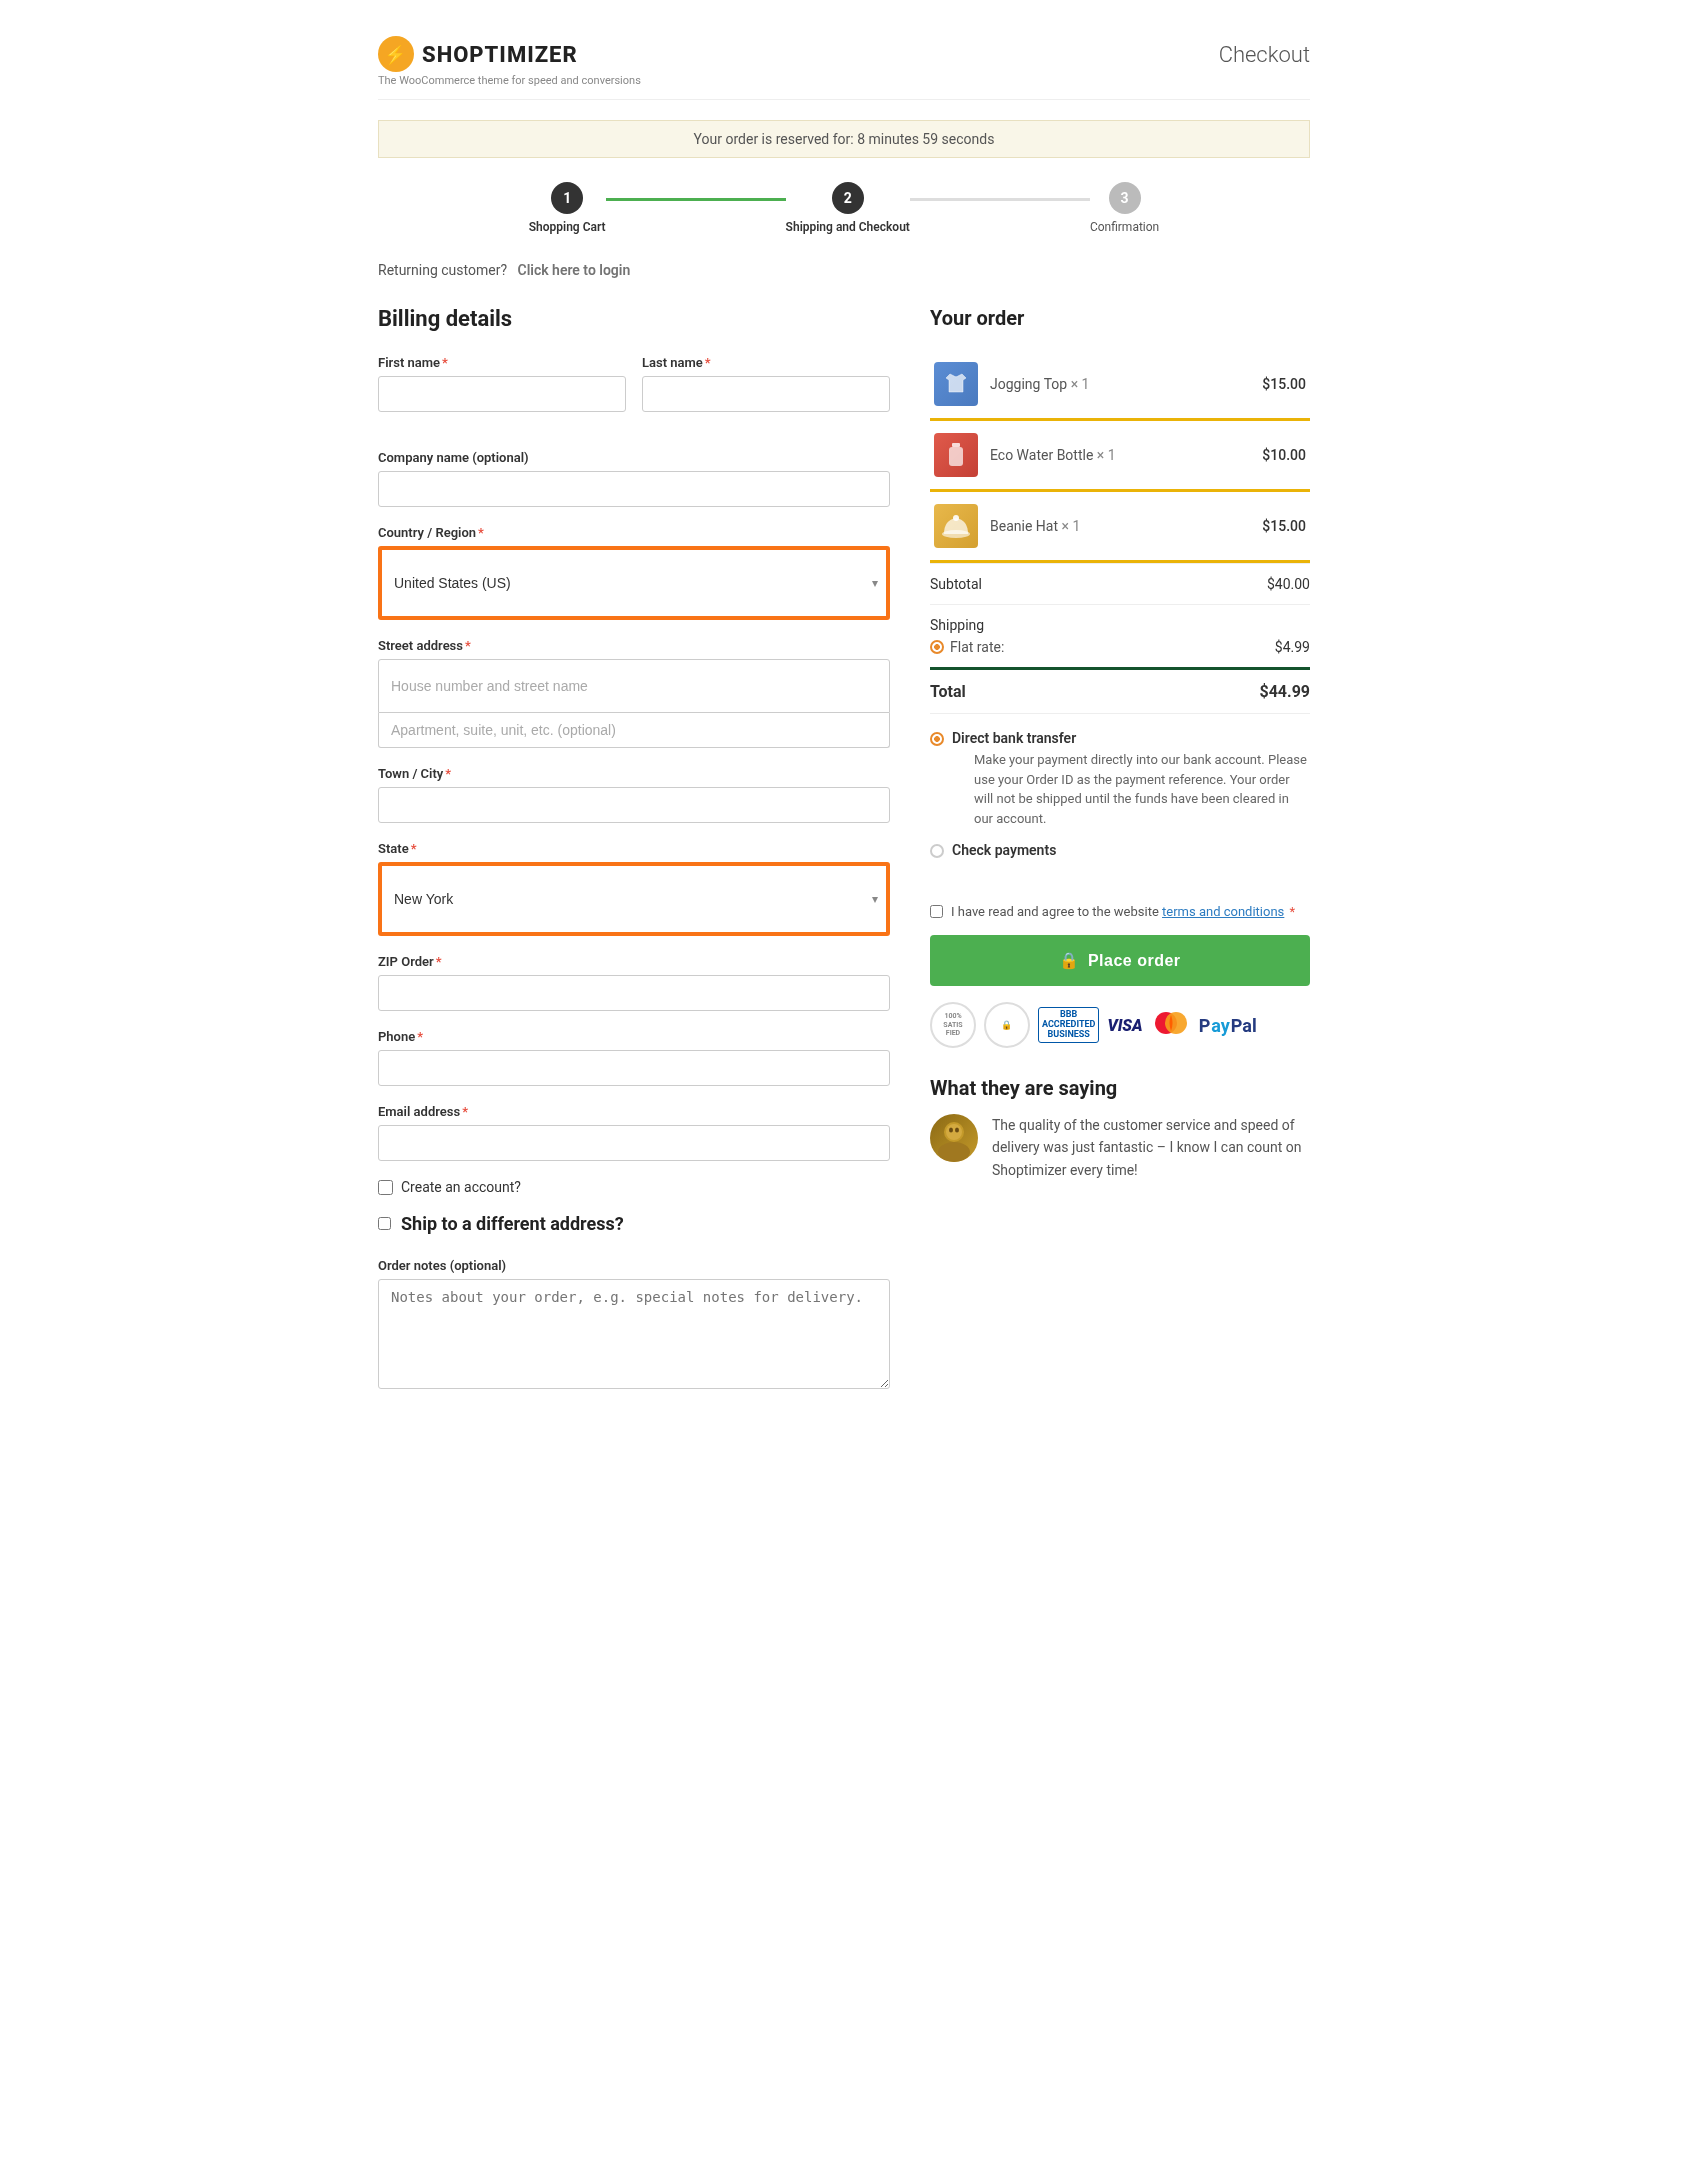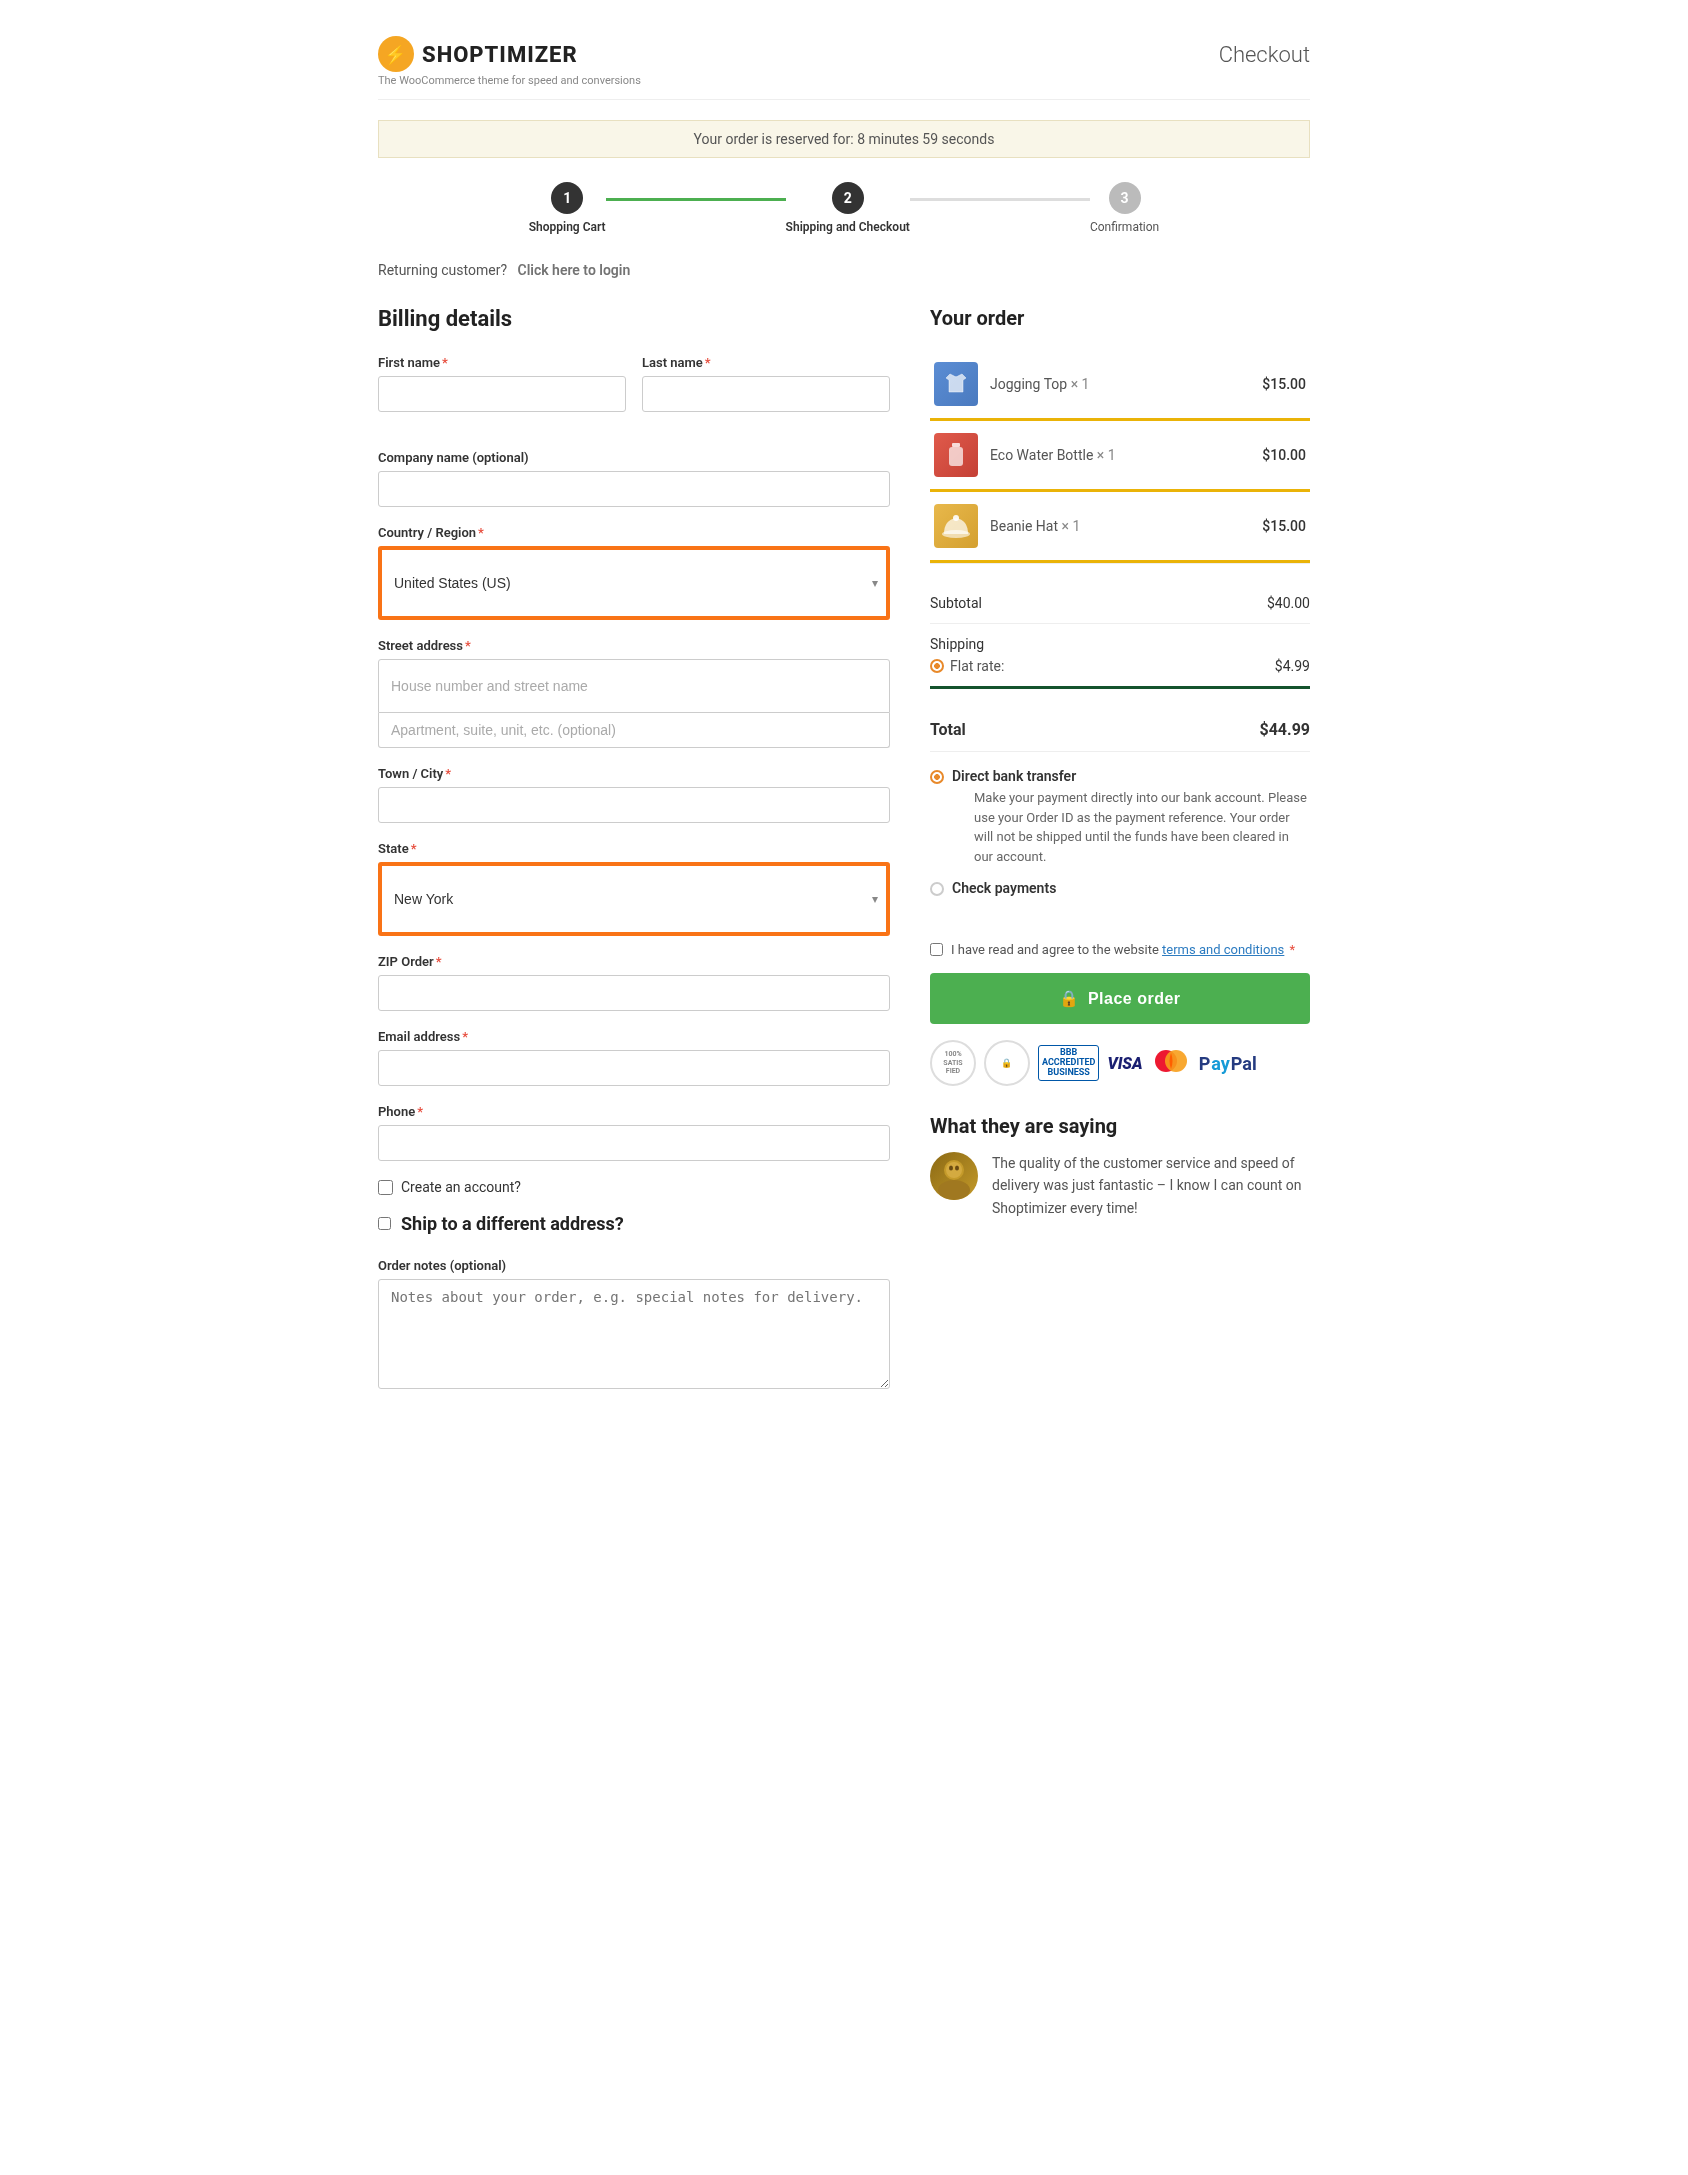--- a/index.html
+++ b/index.html
@@ -74,21 +74,21 @@
     .order-item-left { display: flex; align-items: center; gap: 12px; }
     .product-thumb { width: 44px; height: 44px; border-radius: 4px; overflow: hidden; display: flex; align-items: center; justify-content: center; }
     .product-thumb-jogging { background: linear-gradient(135deg, #5b8dd4 0%, #4a7abf 100%); border-radius: 4px; width: 44px; height: 44px; display: flex; align-items: center; justify-content: center; }
     .product-thumb-bottle { background: linear-gradient(135deg, #e05a4b 0%, #c44035 100%); border-radius: 4px; width: 44px; height: 44px; display: flex; align-items: center; justify-content: center; }
     .product-thumb-hat { background: linear-gradient(135deg, #e8b84b 0%, #d4a030 100%); border-radius: 4px; width: 44px; height: 44px; display: flex; align-items: center; justify-content: center; }
     .product-name { font-size: 14px; color: #555; }
     .product-qty { color: #888; }
     .product-price { font-size: 14px; color: #333; font-weight: 500; }
 
     .order-totals { border-top: 1px solid #eee; padding-top: 0; }
-    .total-row { display: flex; justify-content: space-between; align-items: flex-start; padding: 12px 0; border-bottom: 1px solid #eee; font-size: 14px; margin-top: 19px; }
+    .total-row { display: flex; justify-content: space-between; align-items: flex-start; padding: 12px 0; border-bottom: 1px solid #eee; font-size: 14px; }
     .total-row.grand-total { font-weight: 700; font-size: 16px; border-bottom: none; }
     .total-row .total-label { color: #333; }
     .total-row .total-value { color: #333; }
     .shipping-section { padding: 12px 0; border-bottom: 3px solid #14532d; }
     .shipping-label { font-size: 14px; color: #333; margin-bottom: 6px; }
     .shipping-option { display: flex; align-items: center; justify-content: space-between; }
     .shipping-option-left { display: flex; align-items: center; gap: 6px; font-size: 14px; color: #555; }
     .radio-orange { width: 14px; height: 14px; border-radius: 50%; border: 2px solid #e8892a; background: radial-gradient(circle, #e8892a 40%, #fff 42%); display: inline-block; }
 
     
@@ -230,30 +230,30 @@
 
       <div class="form-group">
         <label class="form-label">
           <span>ZIP Order</span><span class="required-star">*</span>
         </label>
         <input type="text" class="form-input" style="">
       </div>
 
       <div class="form-group">
         <label class="form-label">
+          <span>Phone</span><span class="required-star">*</span>
+        </label>
+        <input type="text" class="form-input" style="">
+      </div>
+
+      <div class="form-group">
+        <label class="form-label">
           <span>Email address</span><span class="required-star">*</span>
         </label>
         <input type="email" class="form-input" style="">
-      </div>
-
-      <div class="form-group">
-        <label class="form-label">
-          <span>Phone</span><span class="required-star">*</span>
-        </label>
-        <input type="text" class="form-input" style="">
       </div>
 
       <div class="checkbox-row">
         <input type="checkbox" id="create-account" style="">
         <label class="checkbox-label" for="create-account">Create an account?</label>
       </div>
 
       <div class="ship-different">
         <input type="checkbox" id="ship-different" style="">
         <label class="ship-different-label" for="ship-different">Ship to a different address?</label>

